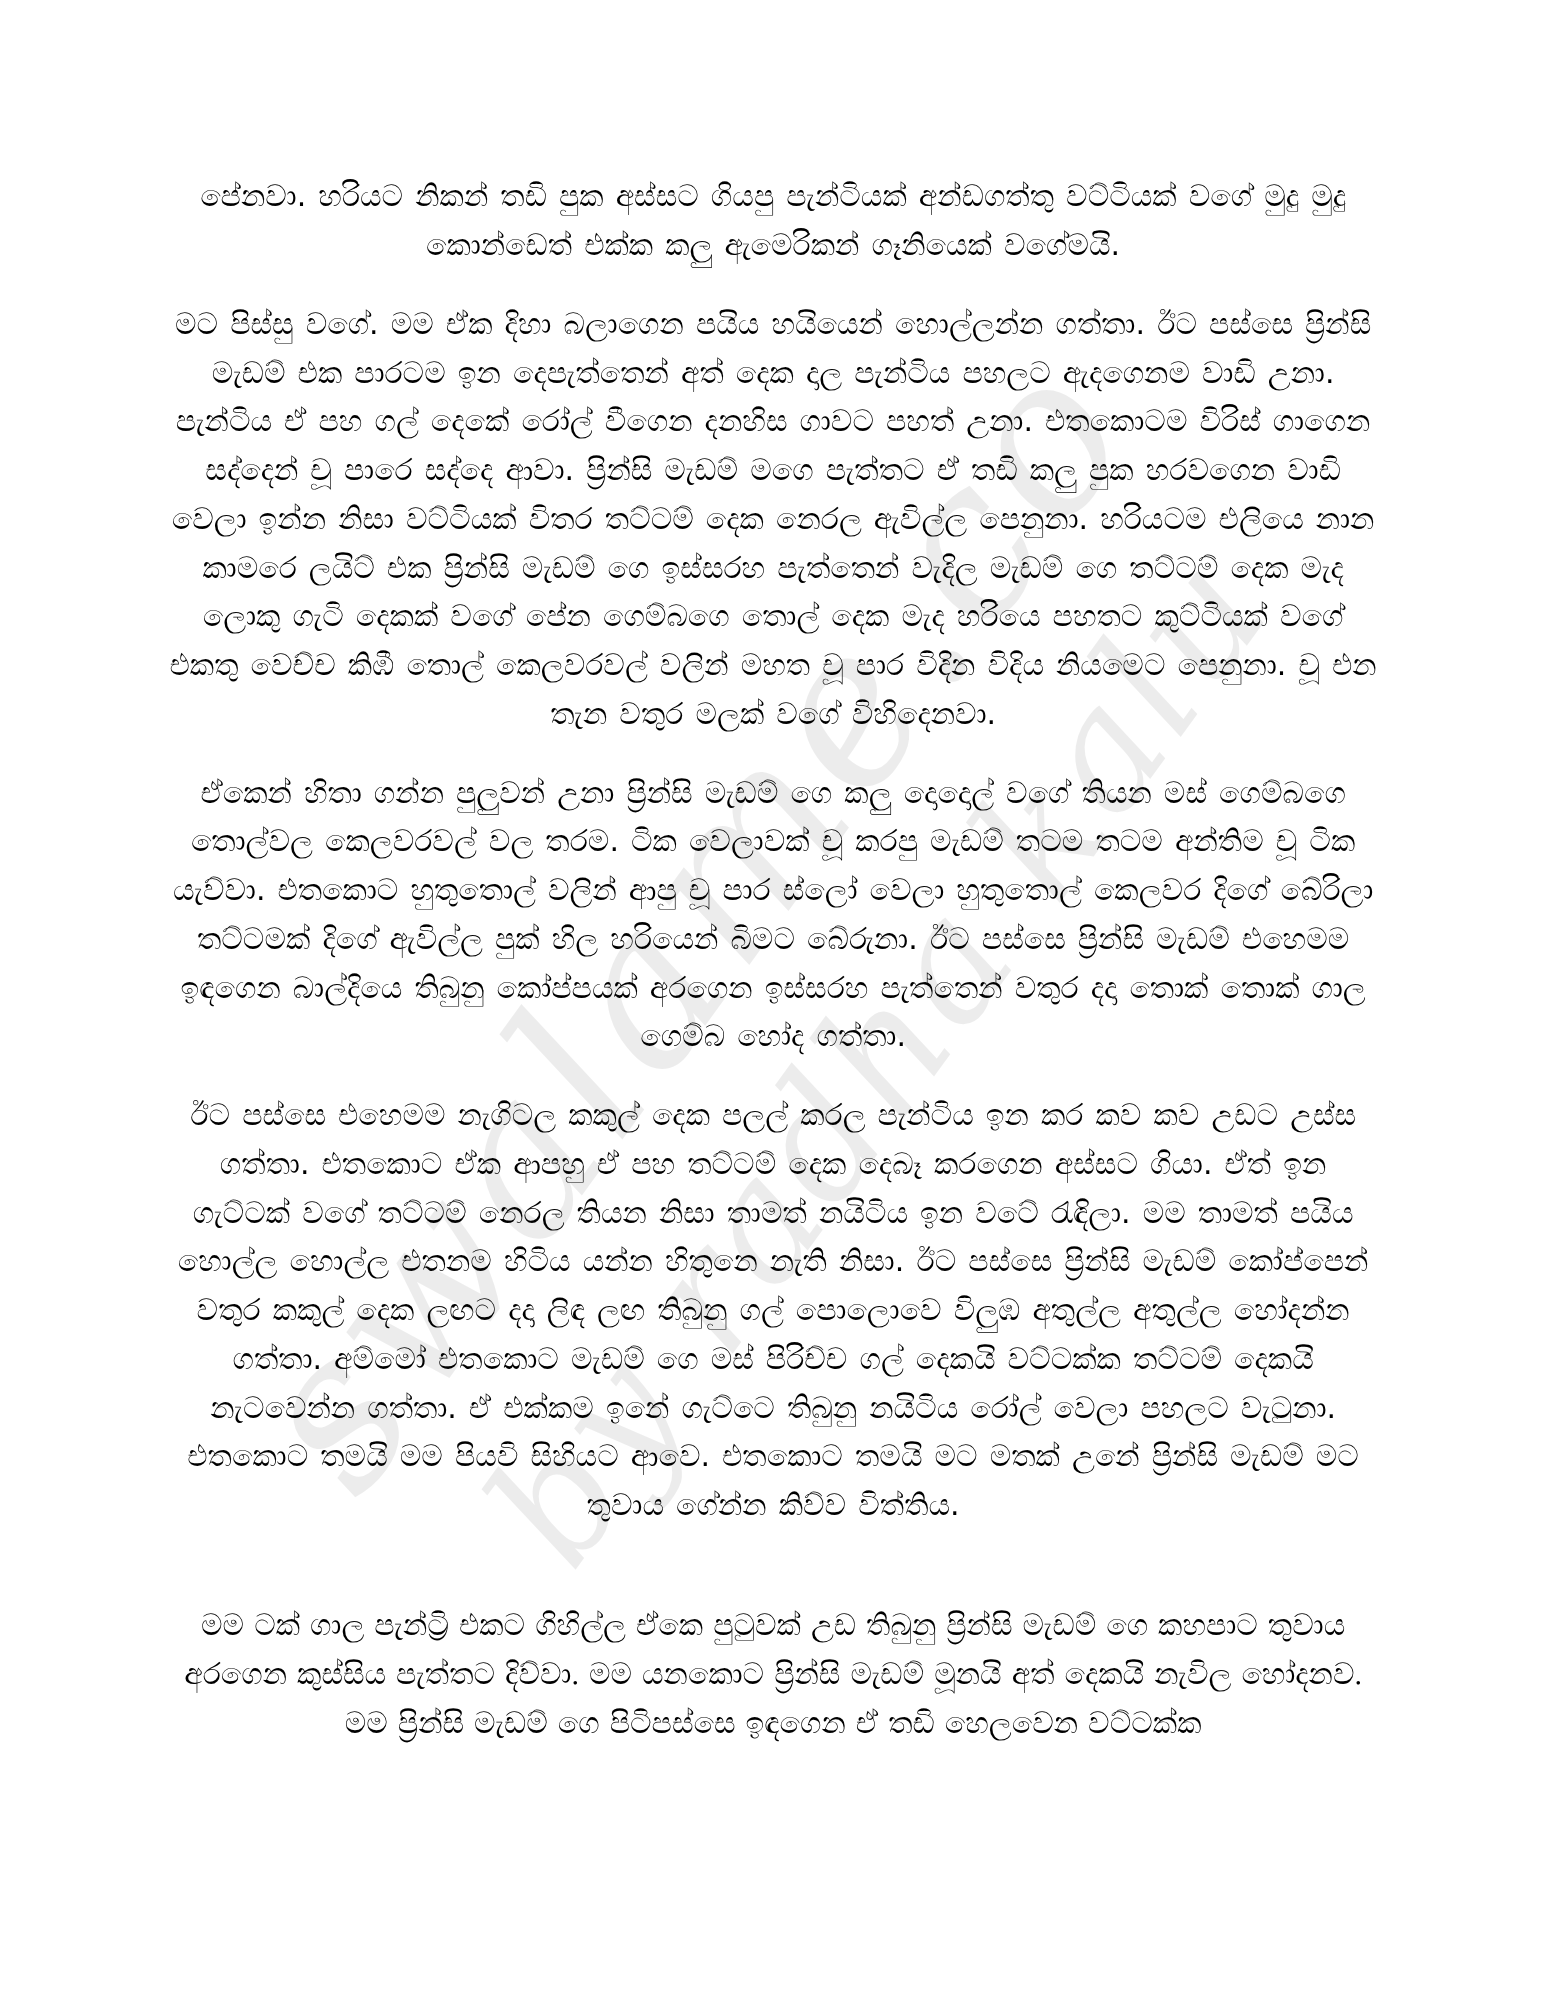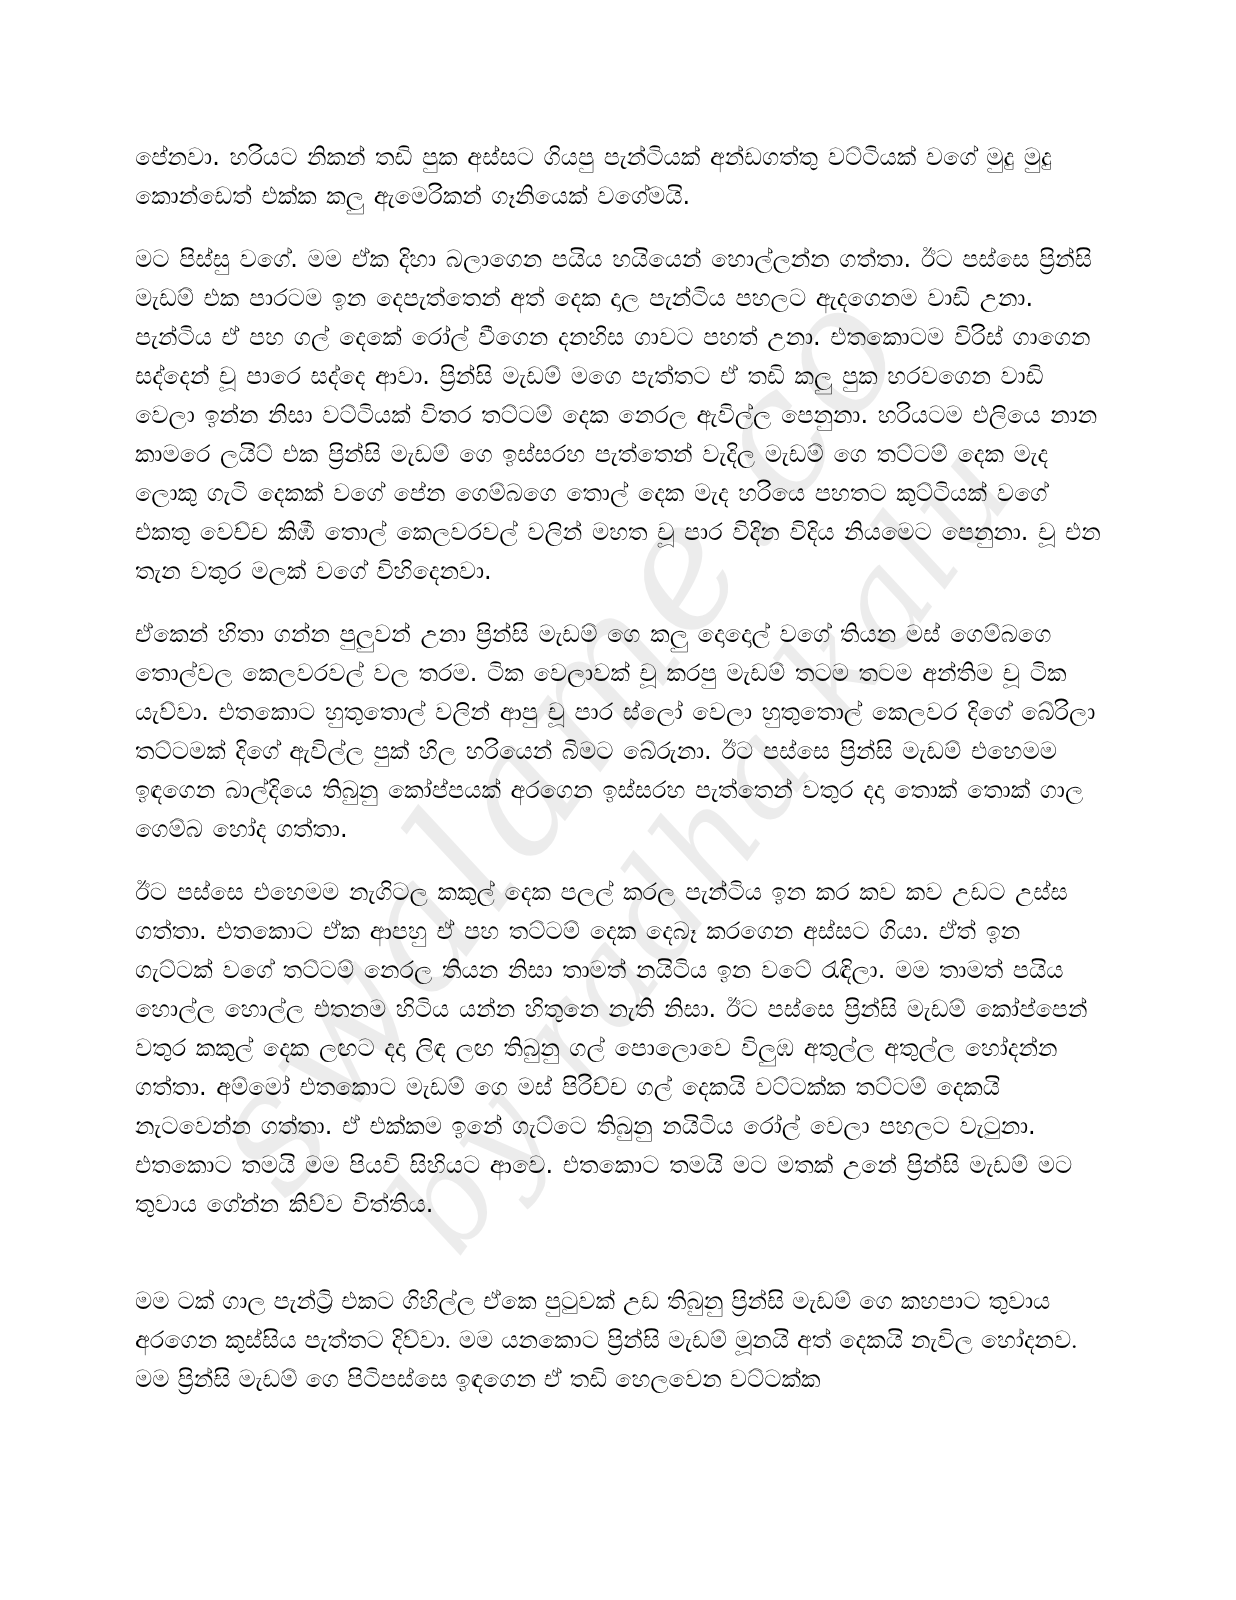--- a/index.html
+++ b/index.html
@@ -42,21 +42,21 @@
   }
   .content {
     position: absolute;
     top: 138px;
     left: 135px;
     right: 134px;
     z-index: 1;
     color: #000000;
     font-size: 24px;
     line-height: 39px;
-    text-align: left;
+    text-align: center;
     word-spacing: 2px;
   }
   .content p {
     margin: 0 0 24px 0;
   }
   .content p.gap-before {
     margin-top: 58px;
     font-family: Liberation Serif, serif;
   }
 </style>

